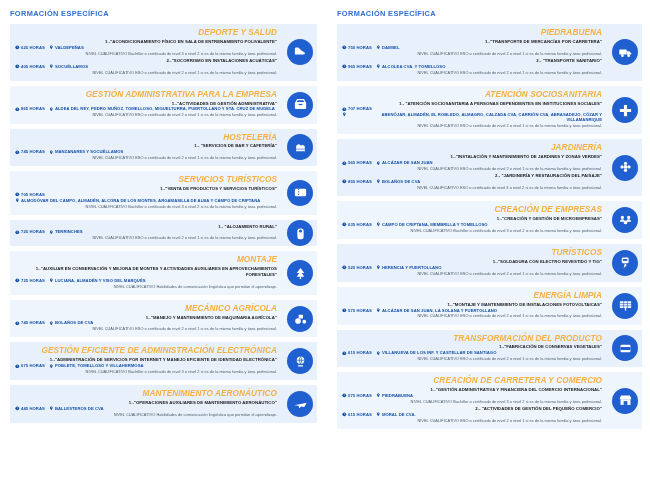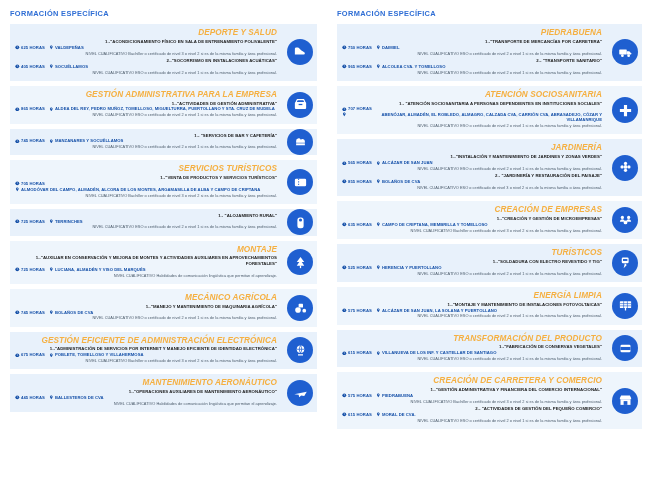--- a/index.html
+++ b/index.html
@@ -183,20 +183,21 @@
           </div>
           <div class="badge">
             <svg viewBox="0 0 24 24">
               <rect x="3" y="8" width="18" height="11" rx="1.5" fill="#fff"></rect>
               <path d="M5 8l2-4h10l2 4" stroke="#fff" stroke-width="2" fill="none"></path>
               <rect x="9" y="11" width="6" height="2" fill="#1f5fd0"></rect>
             </svg>
           </div>
         </div>
         <div class="card">
+          <div class="cat">HOSTELERÍA</div>
           <div class="course">
             <div class="course-title">1.- "SERVICIOS DE BAR Y CAFETERÍA"</div>
             <div class="meta">
               <span class="meta-item">
                 <svg class="mini-icon" viewBox="0 0 24 24">
                   <circle cx="12" cy="12" r="10" fill="#1550a8"></circle>
                   <path d="M12 6.5V12l3.5 2.5" stroke="#fff" stroke-width="2" fill="none" stroke-linecap="round"></path>
                 </svg>
                 <span class="meta-text">745 HORAS</span>
               </span>

